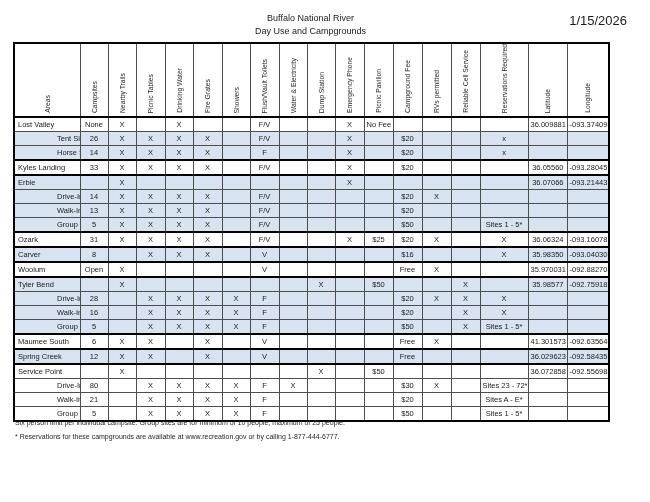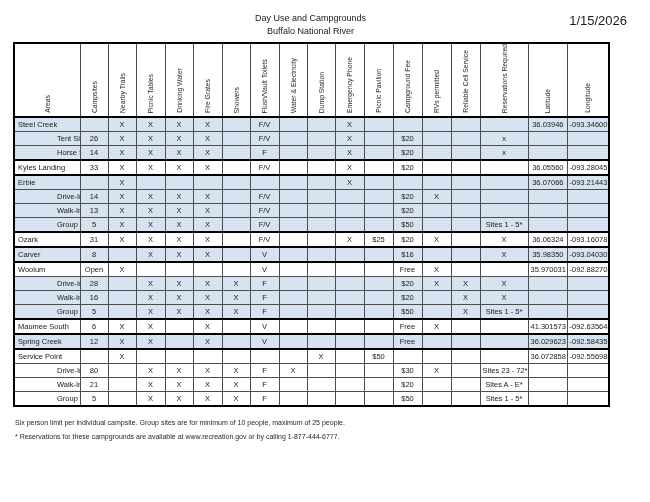--- a/index.html
+++ b/index.html
@@ -17,22 +17,22 @@
   tr.shaded td{background:#d7e3f1;}
   tr.section td{border-top:2px solid #000;}
   tr:last-child td{border-bottom:2px solid #000;}
   .footnotes{position:absolute;top:419px;left:15px;width:600px;font-size:7px;line-height:8px;color:#262626;}
   .footnotes .fn{margin-bottom:6px;}
 </style>
 </head>
 <body>
 
 <div class="titlebar">
+  <div>Buffalo National River</div>
   <div>Day Use and Campgrounds</div>
-  <div>Buffalo National River</div>
 </div>
 <div class="datebox">1/15/2026</div>
 
 <div class="tablewrap">
   <table>
       <colgroup>
         <col style="width: 66px;">
         <col style="width: 28px;">
         <col style="width: 28px;">
         <col style="width: 29px;">
@@ -103,39 +103,39 @@
           </th>
           <th>
             <div class="vtext">Latitude</div>
           </th>
           <th>
             <div class="vtext">Longitude</div>
           </th>
         </tr>
       </thead>
       <tbody>
-        <tr class="shaded section">
-          <td class="area">Steel Creek</td>
-          <td></td>
-          <td>X</td>
-          <td>X</td>
-          <td>X</td>
-          <td>X</td>
-          <td></td>
-          <td>F/V</td>
-          <td></td>
-          <td></td>
-          <td>X</td>
-          <td></td>
-          <td></td>
-          <td></td>
-          <td></td>
-          <td></td>
-          <td class="num">36.03946</td>
-          <td class="num">-093.34600</td>
+        <tr class="section">
+          <td class="area">Lost Valley</td>
+          <td>None</td>
+          <td>X</td>
+          <td></td>
+          <td>X</td>
+          <td></td>
+          <td></td>
+          <td>F/V</td>
+          <td></td>
+          <td></td>
+          <td>X</td>
+          <td>No Fee</td>
+          <td></td>
+          <td></td>
+          <td></td>
+          <td></td>
+          <td class="num">36.009881</td>
+          <td class="num">-093.37409</td>
         </tr>
         <tr class="shaded ">
           <td class="area indent">Tent Sites</td>
           <td>26</td>
           <td>X</td>
           <td>X</td>
           <td>X</td>
           <td>X</td>
           <td></td>
           <td>F/V</td>
@@ -322,20 +322,40 @@
           <td></td>
           <td></td>
           <td></td>
           <td></td>
           <td>Free</td>
           <td>X</td>
           <td></td>
           <td></td>
           <td class="num">35.970031</td>
           <td class="num">-092.882703</td>
+        </tr>
+        <tr class="shaded section">
+          <td class="area">Tyler Bend</td>
+          <td></td>
+          <td>X</td>
+          <td></td>
+          <td></td>
+          <td></td>
+          <td></td>
+          <td></td>
+          <td></td>
+          <td>X</td>
+          <td></td>
+          <td>$50</td>
+          <td></td>
+          <td></td>
+          <td>X</td>
+          <td></td>
+          <td class="num">35.98577</td>
+          <td class="num">-092.75918</td>
         </tr>
         <tr class="shaded ">
           <td class="area indent">Drive-In Sites</td>
           <td>28</td>
           <td></td>
           <td>X</td>
           <td>X</td>
           <td>X</td>
           <td>X</td>
           <td>F</td>

